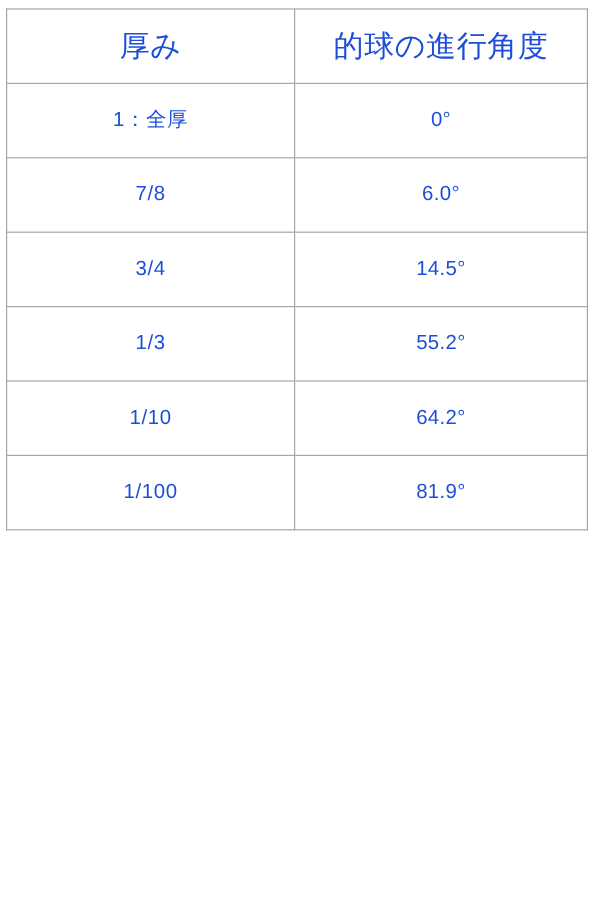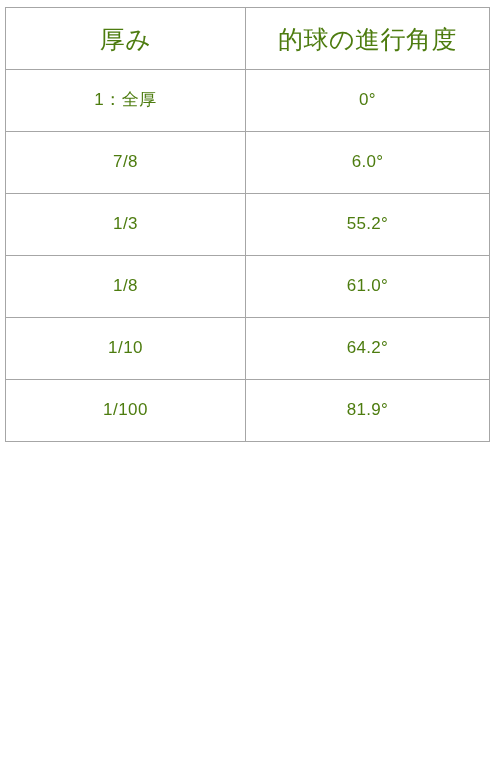--- a/index.html
+++ b/index.html
@@ -41,21 +41,21 @@
   table.angle-table col.col-angle     { width: 244px; }
 
   table.angle-table th,
   table.angle-table td {
     border: 1px solid #a6a6a6;
     height: 61px;
     padding: 0 4px;
     text-align: center;
     vertical-align: middle;
     font-weight: normal;
-    color: #4d7c0f;
+    color: #1d4ed8;
     line-height: 1.2;
     white-space: nowrap;
   }
 
   table.angle-table th {
     font-size: 25px;
     letter-spacing: 0.5px;
   }
 
   table.angle-table td {
@@ -89,26 +89,26 @@
       <tbody>
         <tr>
           <td class="cell-thickness">1：全厚</td>
           <td class="cell-angle">0°</td>
         </tr>
         <tr>
           <td class="cell-thickness">7/8</td>
           <td class="cell-angle">6.0°</td>
         </tr>
         <tr>
+          <td class="cell-thickness">3/4</td>
+          <td class="cell-angle">14.5°</td>
+        </tr>
+        <tr>
           <td class="cell-thickness">1/3</td>
           <td class="cell-angle">55.2°</td>
-        </tr>
-        <tr>
-          <td class="cell-thickness">1/8</td>
-          <td class="cell-angle">61.0°</td>
         </tr>
         <tr>
           <td class="cell-thickness">1/10</td>
           <td class="cell-angle">64.2°</td>
         </tr>
         <tr>
           <td class="cell-thickness">1/100</td>
           <td class="cell-angle">81.9°</td>
         </tr>
       </tbody>

